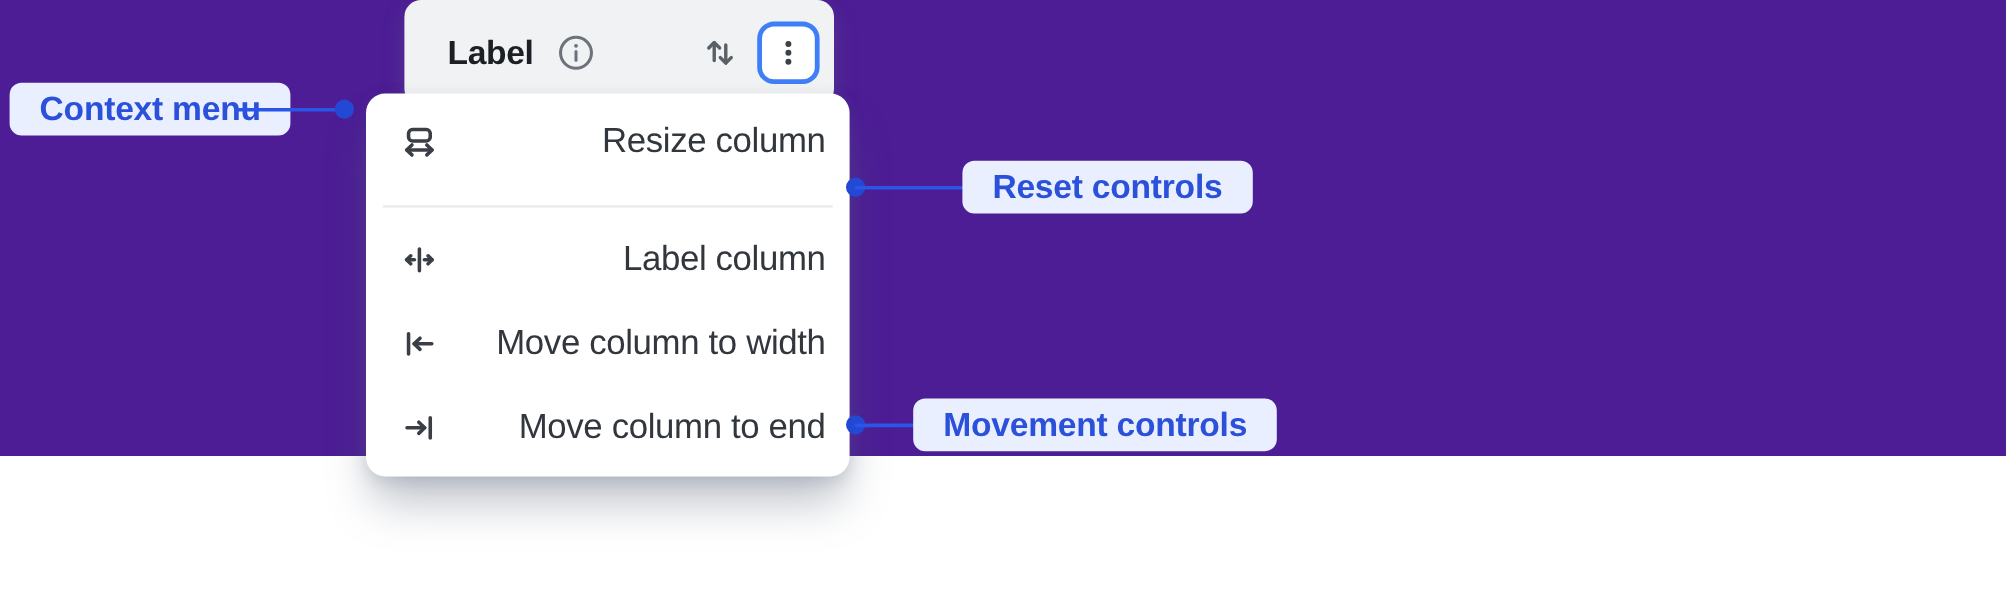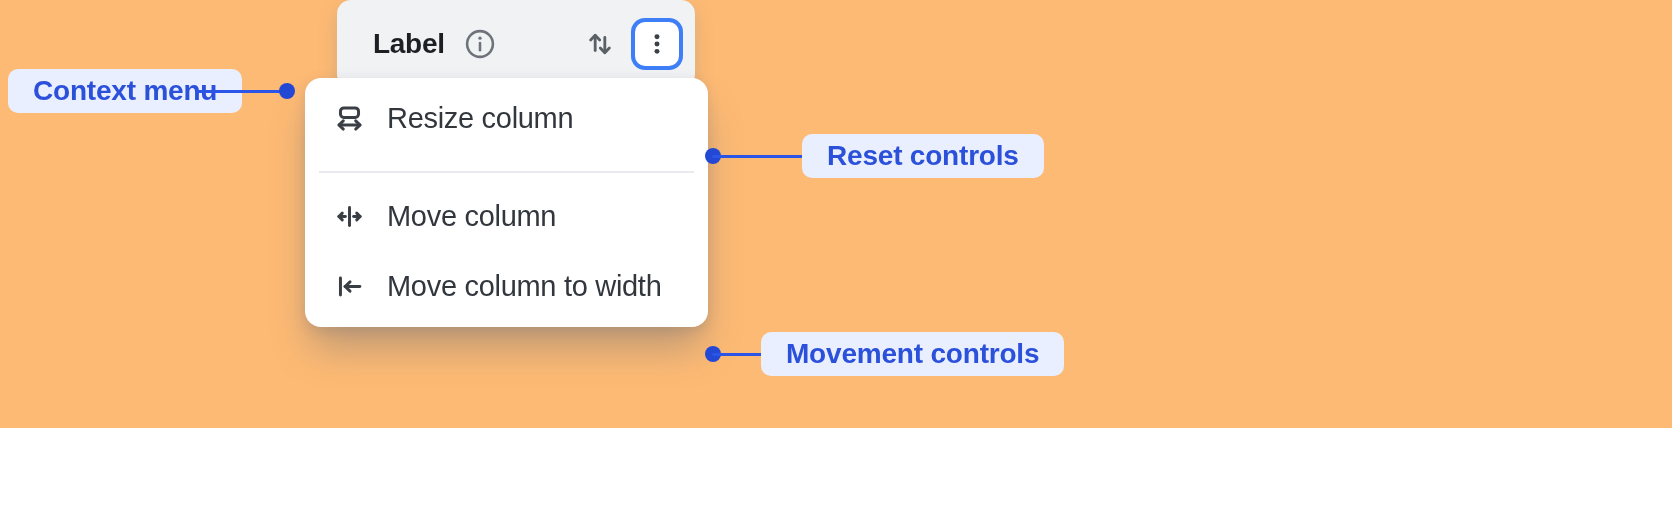--- a/index.html
+++ b/index.html
@@ -1,18 +1,18 @@
 <!DOCTYPE html>
 <html><head>
 <meta charset="utf-8">
 <style>
   * { margin:0; padding:0; box-sizing:border-box; }
   html,body { width:1672px; height:512px; background:#ffffff; overflow:hidden;
               font-family:"Liberation Sans","DejaVu Sans",sans-serif; }
-  .stage { position:relative; width:1672px; height:428px; background:#fdba74; }
+  .stage { position:relative; width:1672px; height:380px; background:#4c1d95; }
 
   
   .col-header {
     position:absolute; left:337px; top:0; width:358px; height:88px;
     background:#f1f2f4; border-radius:14px;
     display:flex; align-items:center; padding:0 16px 0 36px;
     box-shadow:0 8px 18px rgba(110,120,135,.25);
   }
   .col-title { font-size:28px; font-weight:700; color:#1c2024; letter-spacing:-.3px; }
   .hicon { display:flex; align-items:center; justify-content:center; }
@@ -27,21 +27,21 @@
 
   
   .menu {
     position:absolute; left:305px; top:78px; width:403px;
     background:#ffffff; border-radius:16px; padding:5px 0 6px 0;
     box-shadow:0 26px 38px -6px rgba(90,100,120,.40), 0 4px 12px rgba(90,100,120,.18);
   }
   .menu-item {
     height:70px; display:flex; align-items:center; gap:22px;
     padding:0 20px 0 28px; cursor:pointer; font-size:29px; color:#32373d;
-    letter-spacing:-.3px; white-space:nowrap;
+    letter-spacing:-.3px; white-space:nowrap;justify-content:space-between;
   }
   .mi { width:32px; height:32px; display:flex; align-items:center; justify-content:center; flex:none; }
   .menu-divider { height:0; border-top:2px solid #e8eaed; margin:18px 14px 8px 14px; }
 
   
   .pill {
     position:absolute; height:44px; display:inline-flex; align-items:center;
     padding:0 25px; border-radius:10px; background:#e9efff; color:#2b50da;
     font-size:28px; font-weight:600; letter-spacing:-.2px; white-space:nowrap;
   }
@@ -117,34 +117,44 @@
     <div class="menu-item">
       <span class="mi">
         <svg width="31" height="31" viewBox="0 0 24 24" fill="none" stroke="#3a3f46" stroke-width="2.3" stroke-linecap="round" stroke-linejoin="round">
           <line x1="12" y1="5" x2="12" y2="19"></line>
           <line x1="8.8" y1="12" x2="3.8" y2="12"></line>
           <polyline points="6.4,9.4 3.8,12 6.4,14.6"></polyline>
           <line x1="15.2" y1="12" x2="20.2" y2="12"></line>
           <polyline points="17.6,9.4 20.2,12 17.6,14.6"></polyline>
         </svg>
       </span>
-      <span>Move column</span>
+      <span>Label column</span>
     </div>
 
     <div class="menu-item">
       <span class="mi">
         <svg width="31" height="31" viewBox="0 0 24 24" fill="none" stroke="#3a3f46" stroke-width="2.3" stroke-linecap="round" stroke-linejoin="round">
           <line x1="5" y1="5.5" x2="5" y2="18.5"></line>
           <line x1="20" y1="12" x2="8.6" y2="12"></line>
           <polyline points="12.4,8.4 8.6,12 12.4,15.6"></polyline>
         </svg>
       </span>
       <span>Move column to width</span>
     </div>
 
+    <div class="menu-item">
+      <span class="mi">
+        <svg width="31" height="31" viewBox="0 0 24 24" fill="none" stroke="#3a3f46" stroke-width="2.3" stroke-linecap="round" stroke-linejoin="round">
+          <line x1="19" y1="5.5" x2="19" y2="18.5"></line>
+          <line x1="4" y1="12" x2="15.4" y2="12"></line>
+          <polyline points="11.6,8.4 15.4,12 11.6,15.6"></polyline>
+        </svg>
+      </span>
+      <span>Move column to end</span>
+    </div>
   </div>
 
   <span class="pill pill-context">Context menu</span>
   <div class="ann-line line-context"></div>
   <div class="ann-dot dot-context"></div>
 
   <div class="ann-dot dot-resize"></div>
   <div class="ann-line line-resize"></div>
   <span class="pill pill-resize">Reset controls</span>
 

